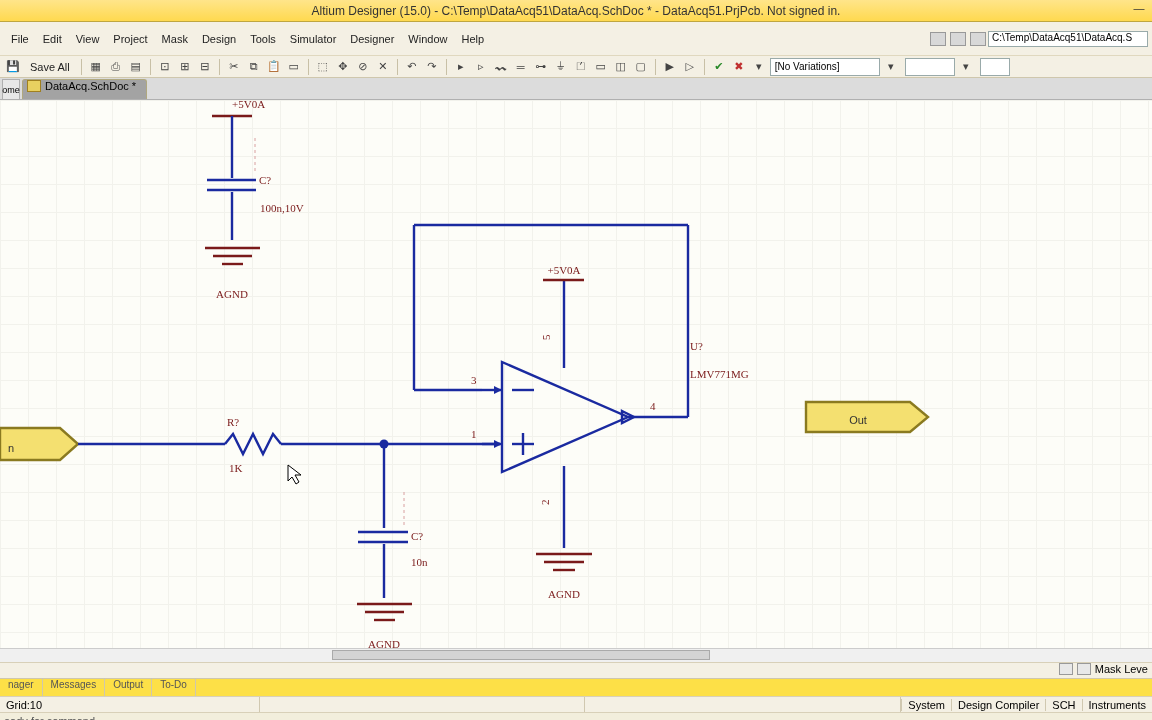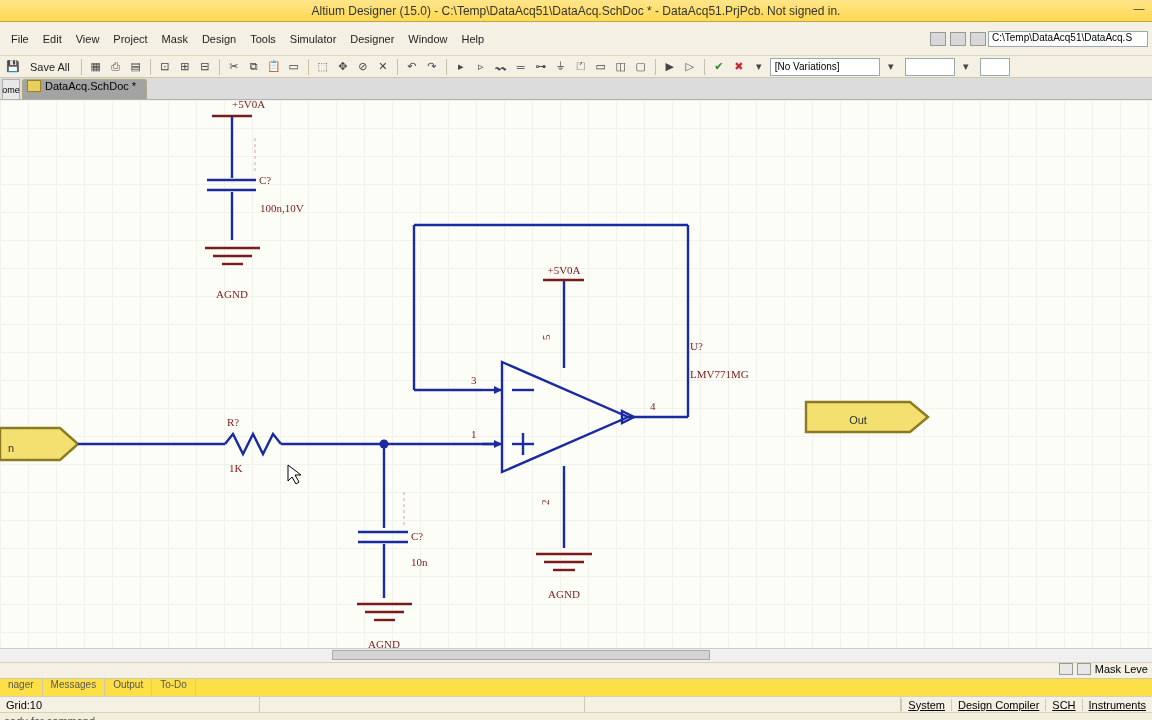--- a/index.html
+++ b/index.html
@@ -48,21 +48,21 @@
 .maskrow .micon { width: 14px; height: 12px; border: 1px solid #999; background: #e8e8e8; }
 
 
 .btabs { height: 18px; background: #fde047; border-top: 1px solid #cfc7ad; display: flex; }
 .btab { padding: 0 8px; border-right: 1px solid #cfc7ad; color: #555; font-size: 10px; }
 
 
 .bstatus { height: 16px; background: #f4f0e4; border-top: 1px solid #d8d0b8; display: flex; align-items: center; font-size: 10px; }
 .bstatus .cell { border-right: 1px solid #d0c8b0; padding: 0 6px; height: 100%; display:flex; align-items:center; }
 .bstatus .rbtns { margin-left: auto; display: flex; }
-.bstatus .rbtn { padding: 0 6px; border-left: 1px solid #d0c8b0; text-decoration: underline; }
+.bstatus .rbtn { padding: 0 6px; border-left: 1px solid #d0c8b0; }
 
 .breadybar { height: 16px; background: #f2eedc; border-top: 1px solid #d8d0b8; padding: 0 4px; display:flex; align-items:center; font-size:10px; color:#555; }
 </style>
 </head>
 <body>
 
 <div class="titlebar">
   <span class="title">Altium Designer (15.0) - C:\Temp\DataAcq51\DataAcq.SchDoc * - DataAcq51.PrjPcb. Not signed in.</span>
   <span class="winbtn">—</span>
 </div>

